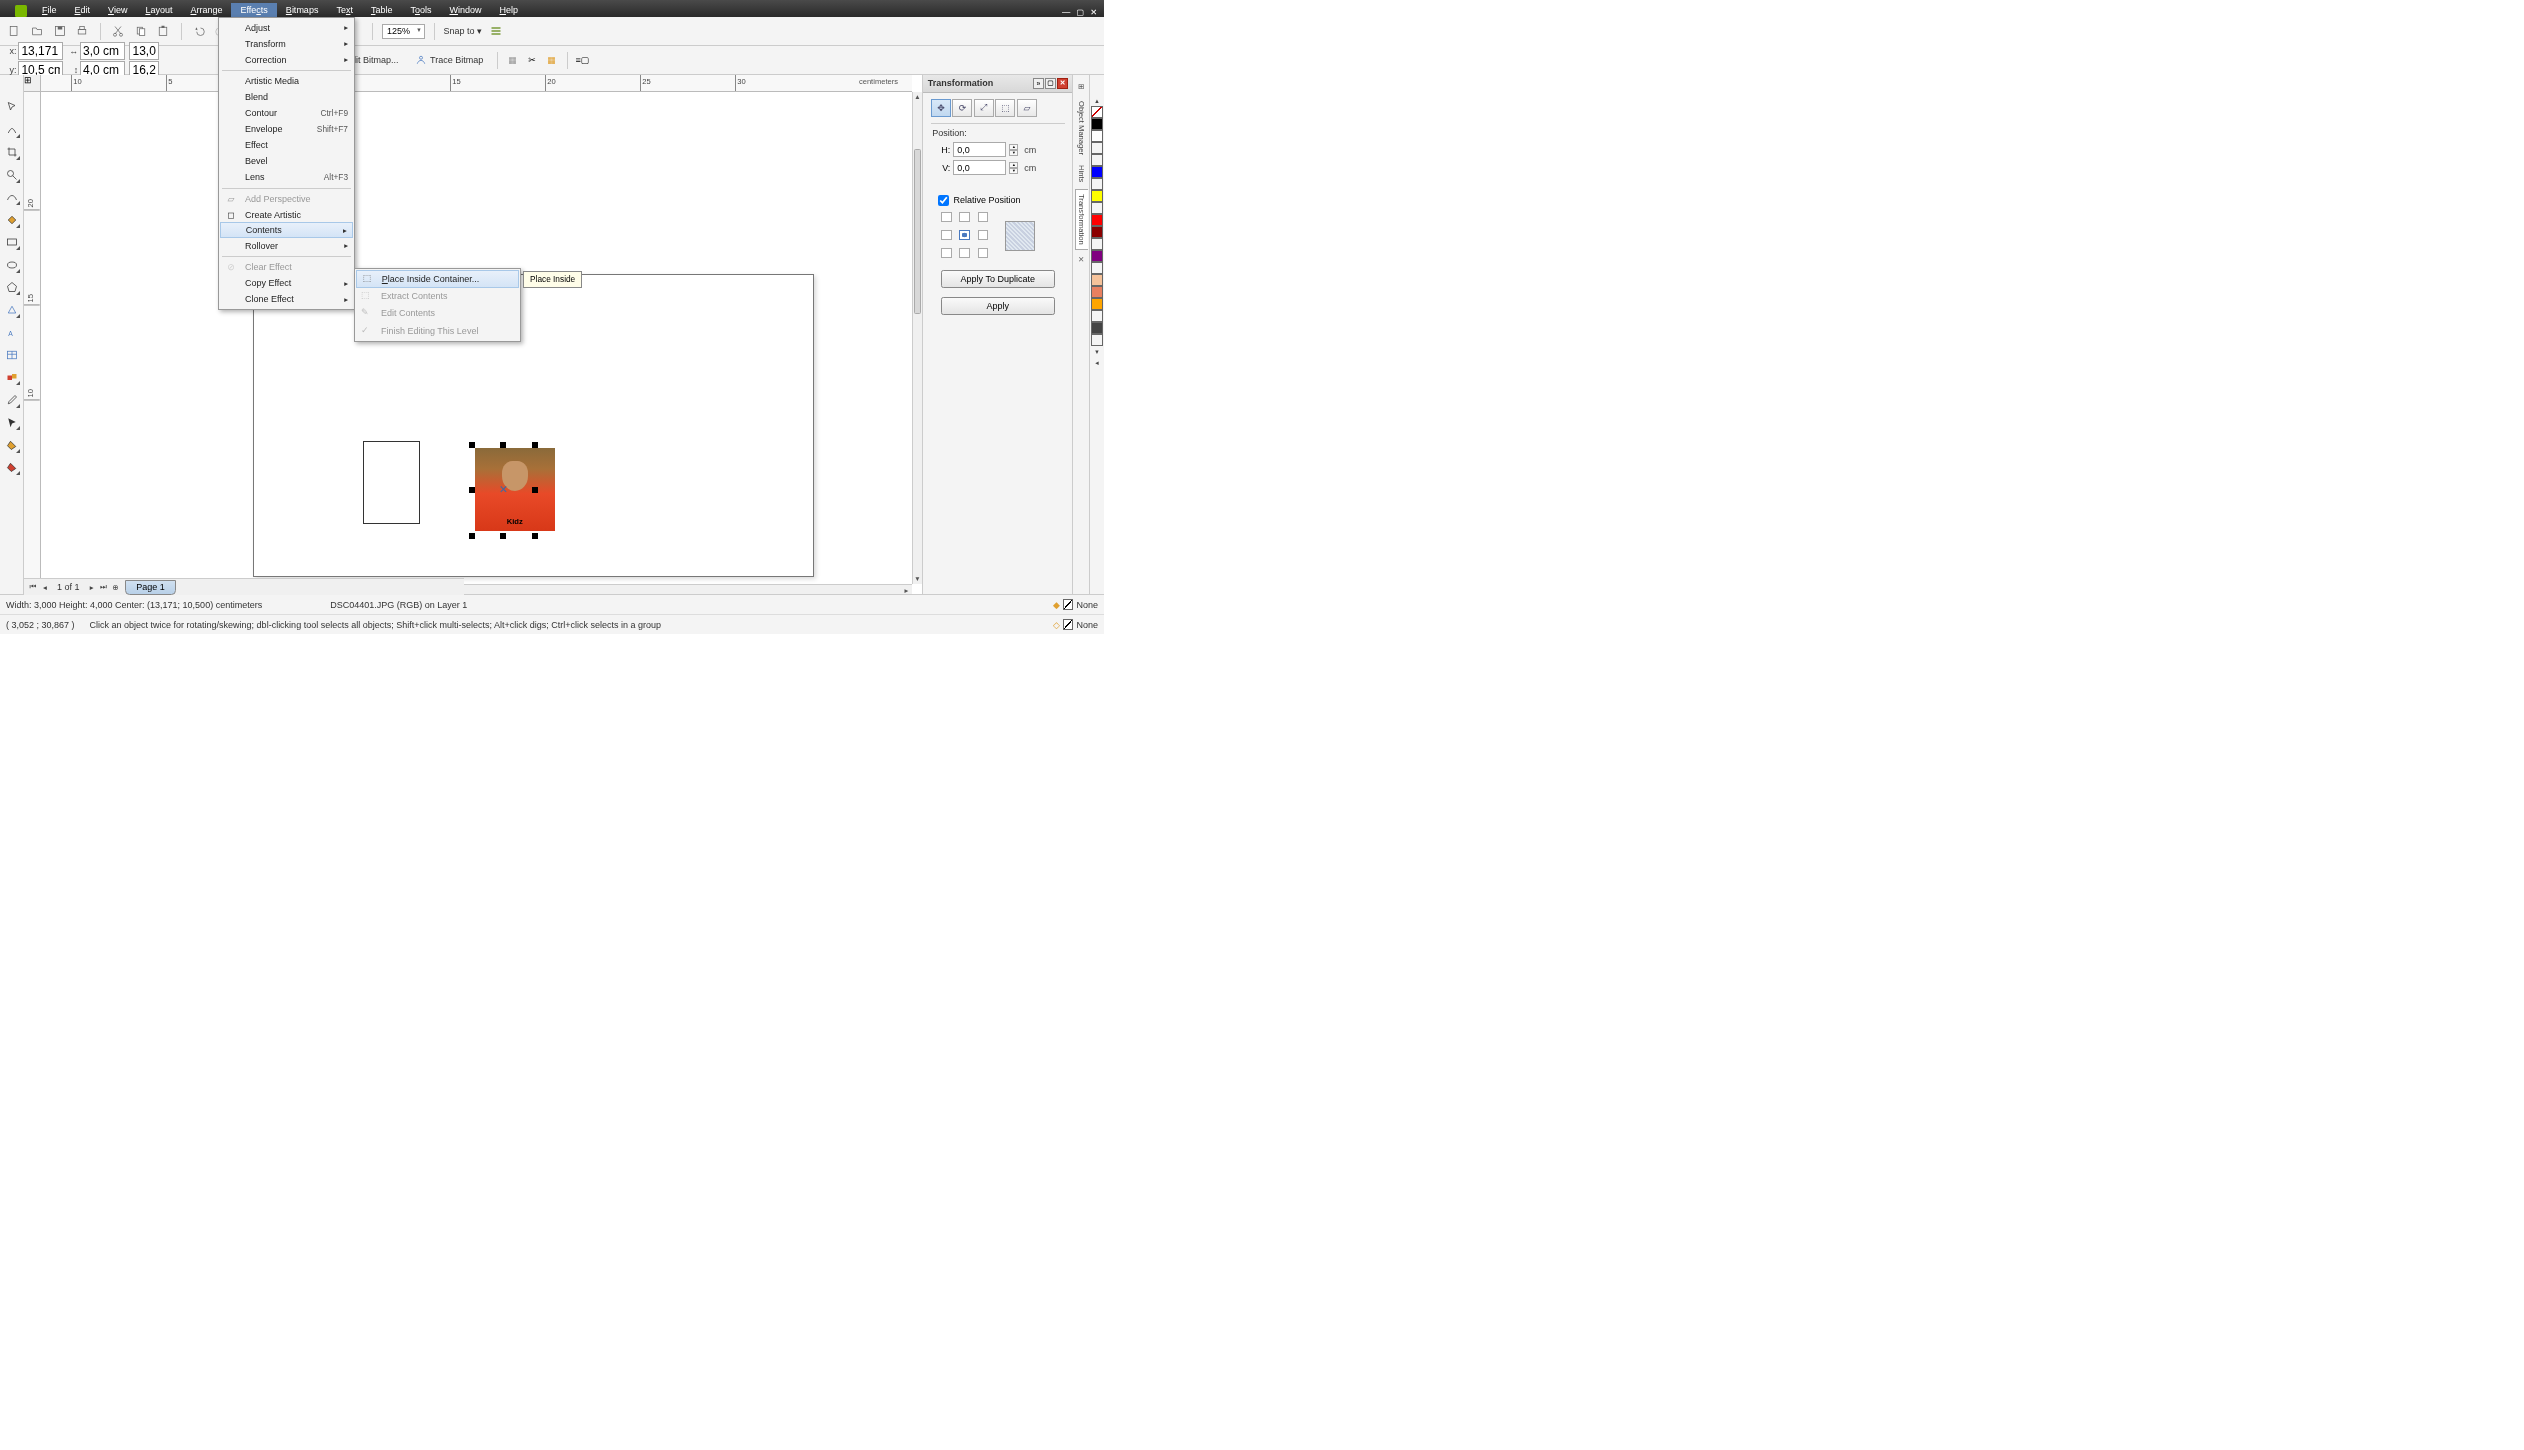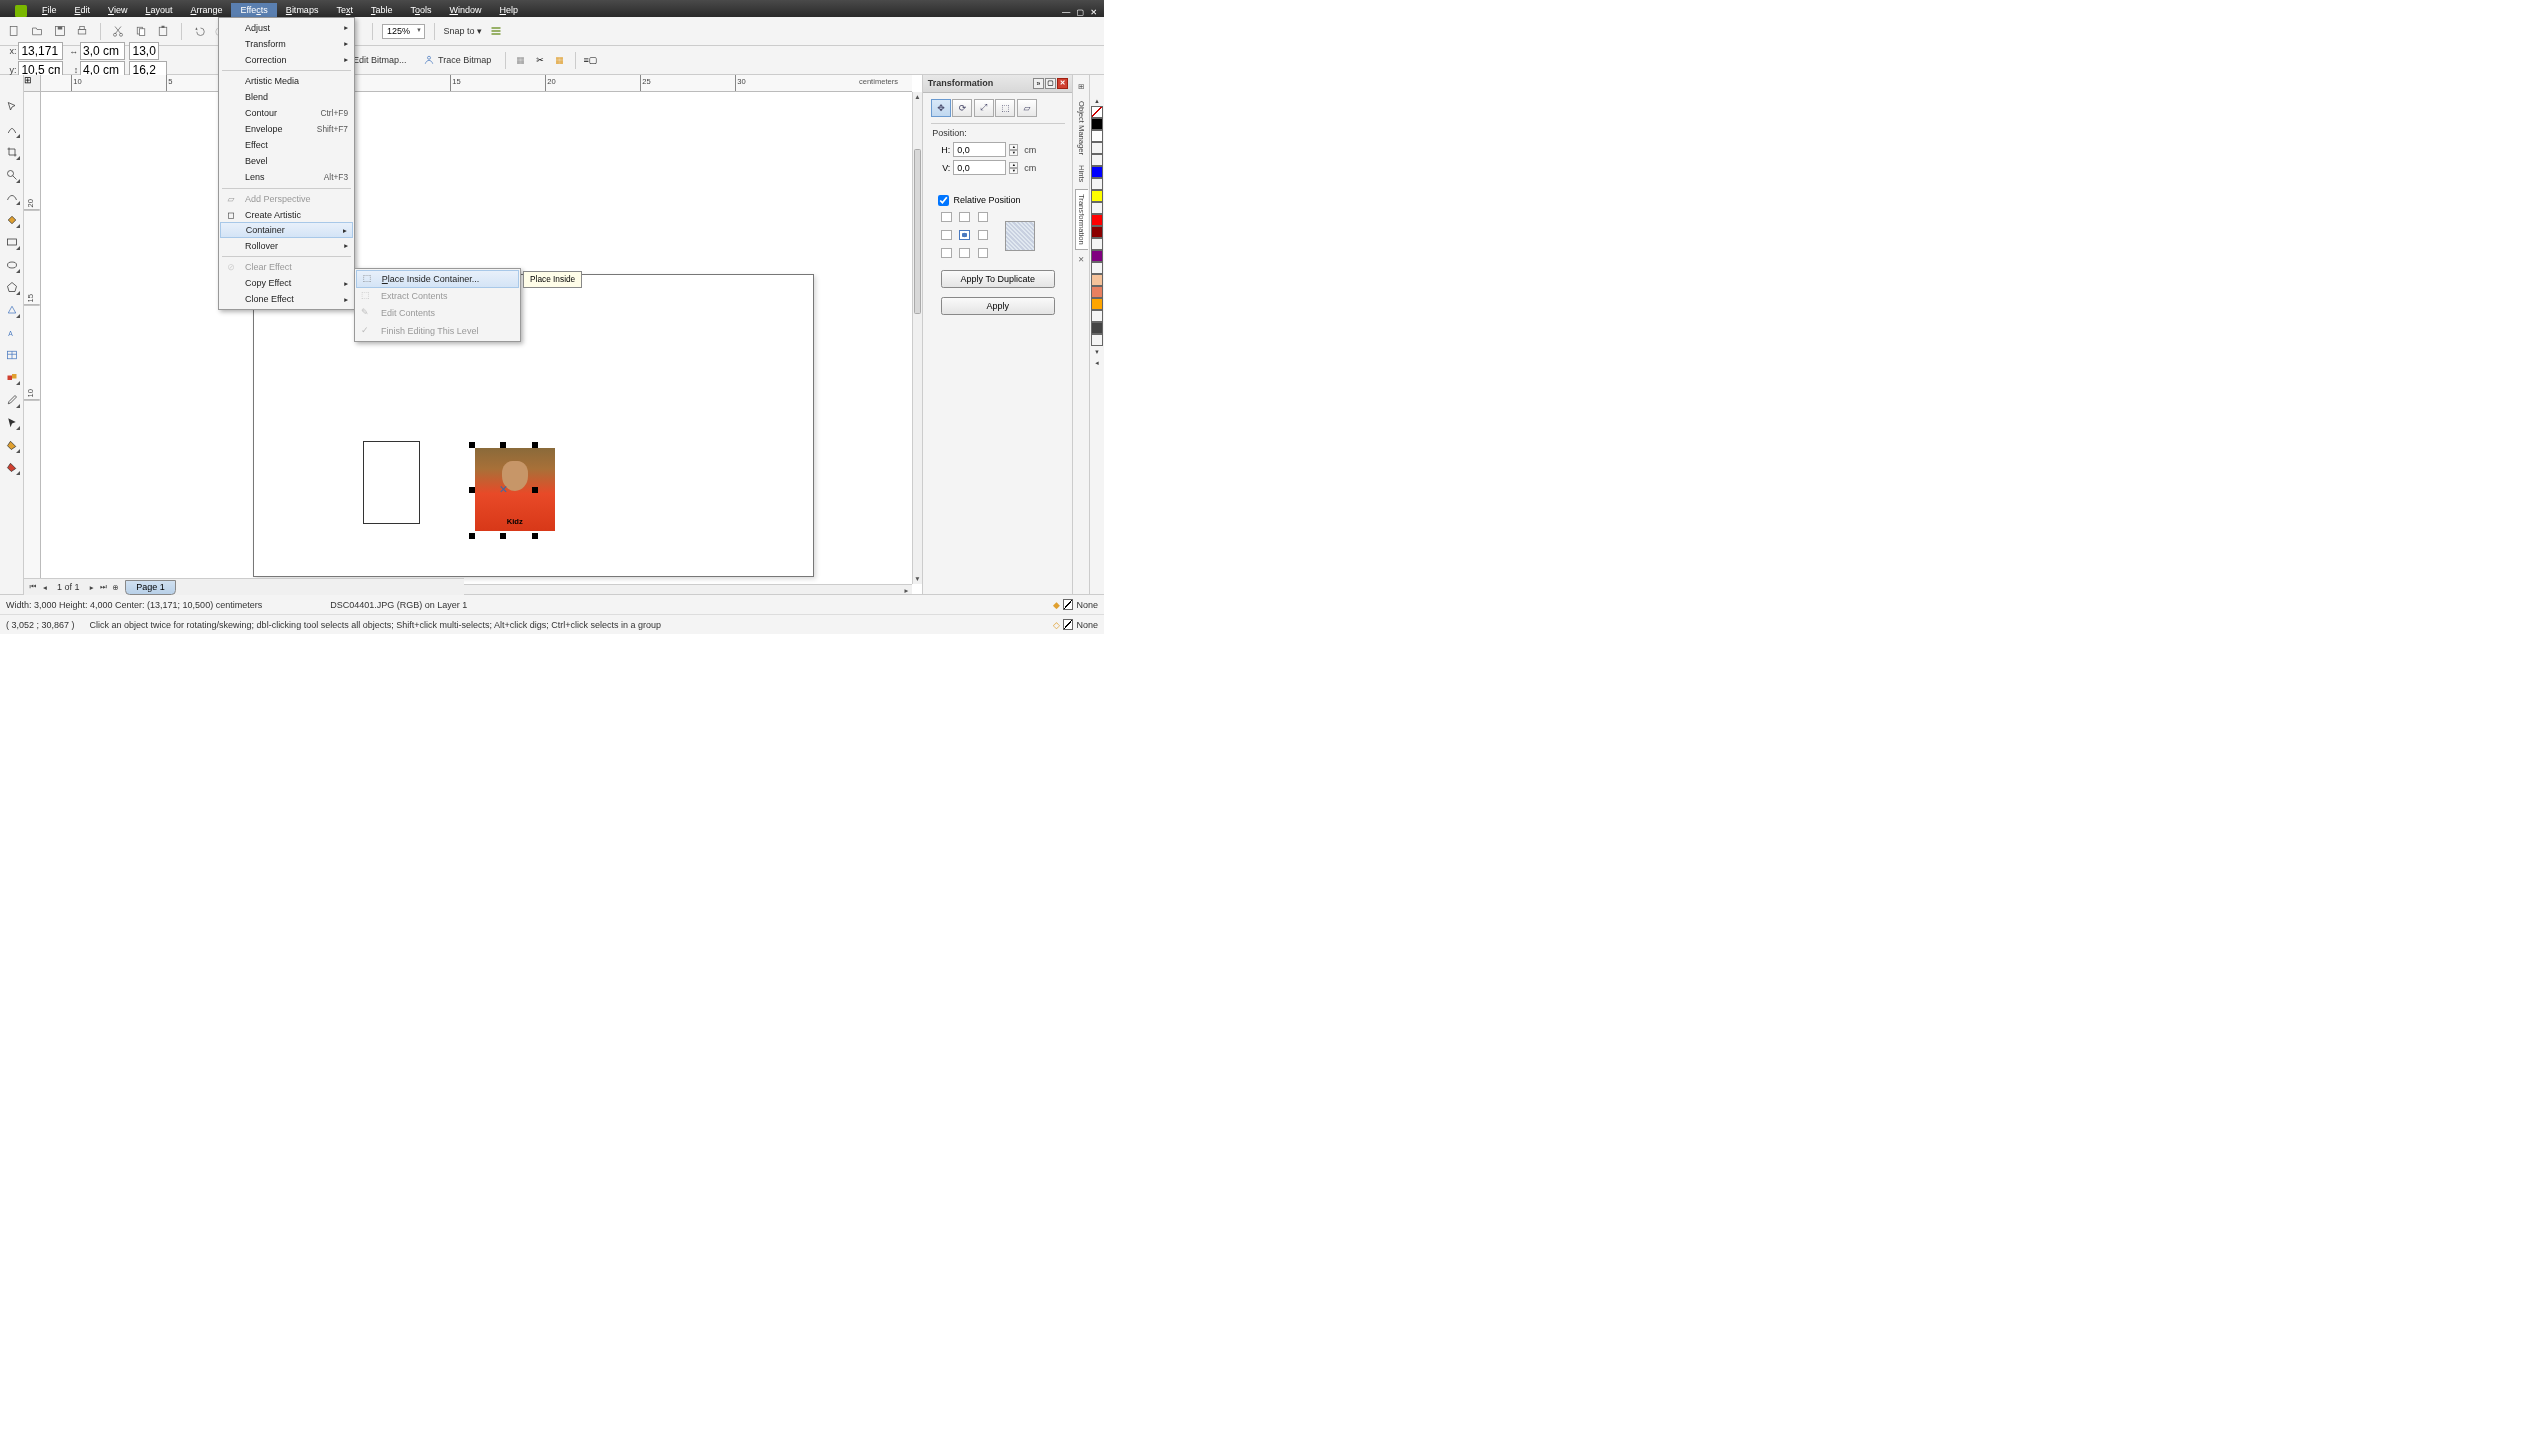--- a/index.html
+++ b/index.html
@@ -244,21 +244,21 @@
     <div class="row">
         <span class="lbl">↕</span>
         <input value="4,0 cm" style="">
       </div>
   </div>
   <div class="xyfield">
     <div class="row">
         <input style="width: 30px;" value="13,0">
       </div>
     <div class="row">
-        <input style="width: 38px;" value="16,2">
+        <input style="width: 30px;" value="16,2">
       </div>
   </div>
   <div class="sep" style="margin-left:152px"></div>
   <div class="propbtn">
       <svg viewBox="0 0 16 16">
         <rect x="2" y="2" width="12" height="12" fill="none" stroke="#4a7ac0"></rect>
         <path d="M5 11l3-4 2 2 2-3" stroke="#4a7ac0" fill="none"></path>
       </svg>
       <span>Edit Bitmap...</span>
     </div>
@@ -318,21 +318,21 @@
   <div class="msep"></div>
   <div class="mrow disabled">
       <span class="micon">▱</span>
       <span>Add Perspective</span>
     </div>
   <div class="mrow">
       <span class="micon">◻</span>
       <span>Create Artistic</span>
     </div>
   <div class="mrow highlight">
-      <span>Container</span>
+      <span>Contents</span>
       <span class="arrow">▸</span>
     </div>
   <div class="mrow">
       <span>Rollover</span>
       <span class="arrow">▸</span>
     </div>
   <div class="msep"></div>
   <div class="mrow disabled">
       <span class="micon" style="opacity:.4">⊘</span>
       <span>Clear Effect</span>

